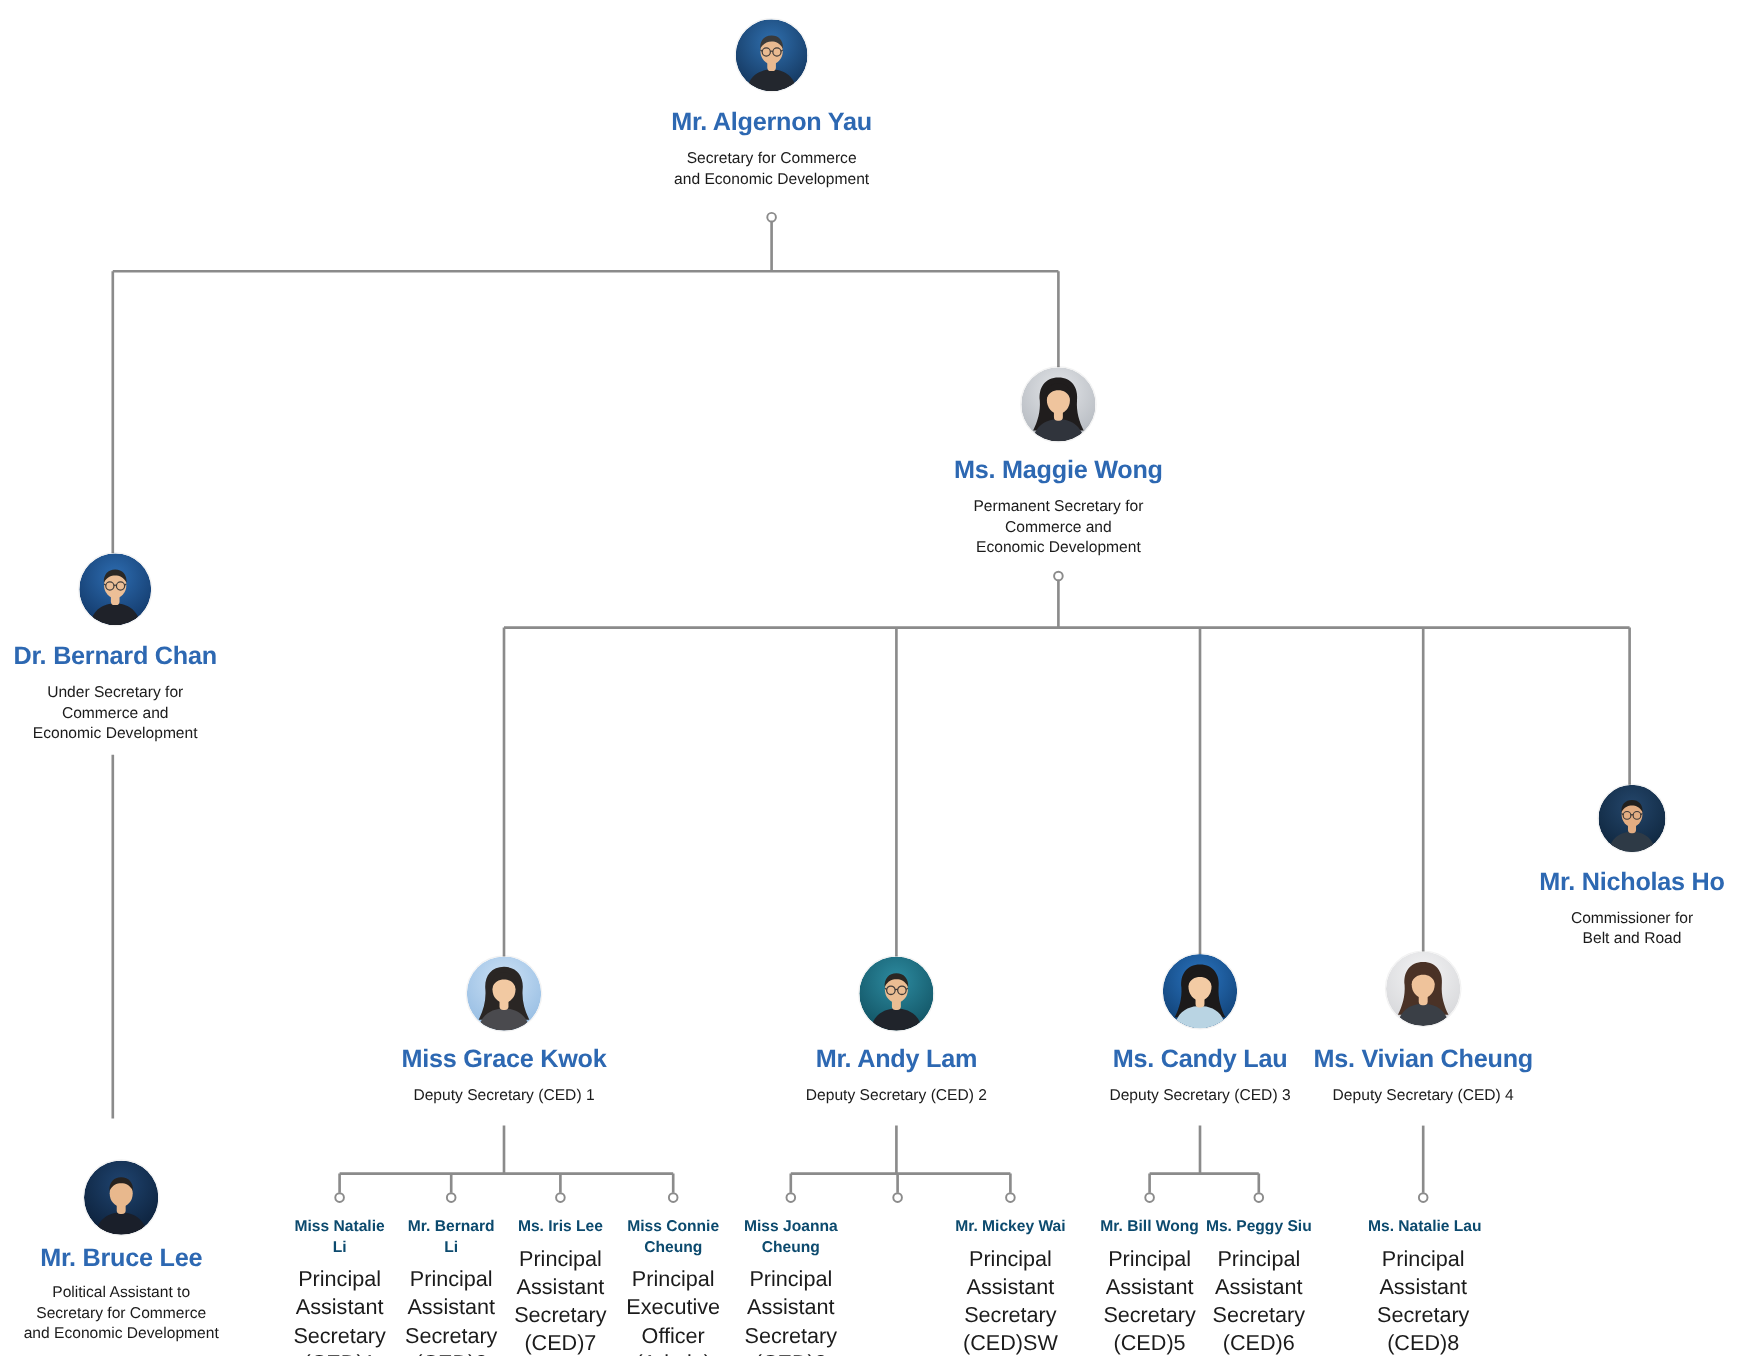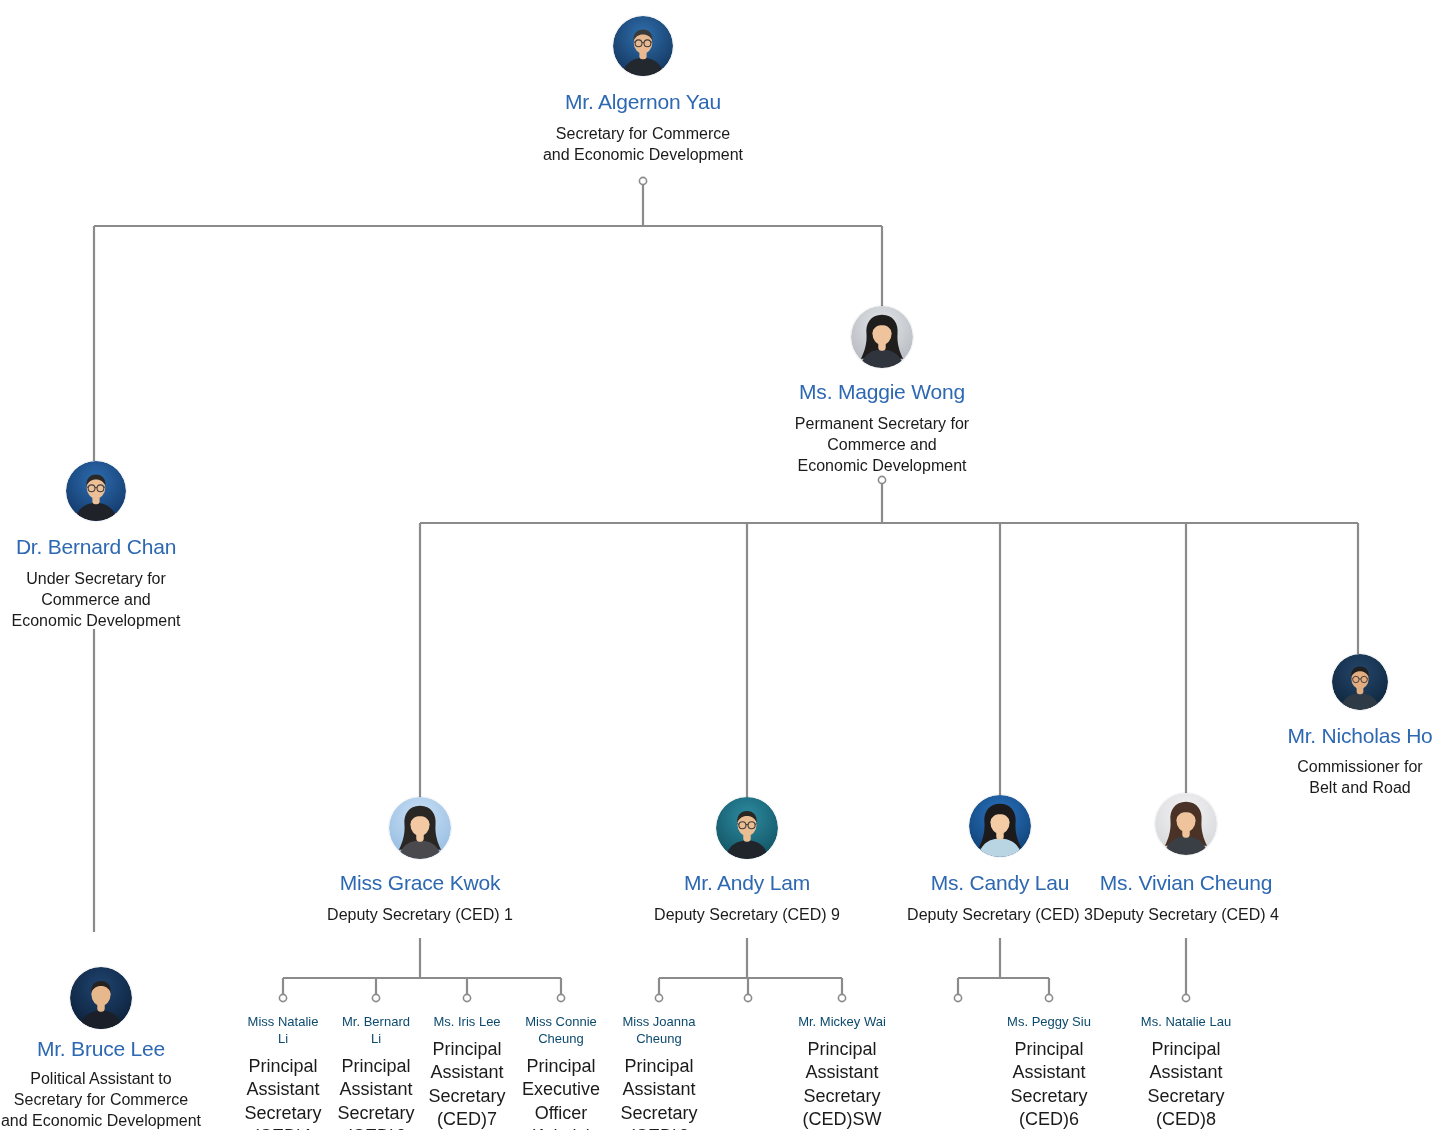--- a/index.html
+++ b/index.html
@@ -22,25 +22,25 @@
   .avatar{
     display:inline-block;border-radius:50%;overflow:hidden;
     box-shadow:0 0 0 1px rgba(0,0,0,0.05);
     vertical-align:top;
   }
   .avatar svg{display:block;width:100%;height:100%;}
   .av60{width:60px;height:60px;}
   .av62{width:62px;height:62px;}
   .av56{width:56px;height:56px;}
   .name{
-    color:var(--blue);font-weight:normal;font-size:21px;line-height:1.18;
+    color:var(--blue);font-weight:bold;font-size:21px;line-height:1.18;
     white-space:pre;letter-spacing:-0.2px;
   }
   .title{
-    color:var(--dark);font-size:16px;line-height:1.32;margin-top:8px;
+    color:var(--dark);font-size:13px;line-height:1.32;margin-top:8px;
     white-space:pre-line;
   }
   .node.small .name{font-size:13px;line-height:1.3;color:#0c4a6e;letter-spacing:0;}
   .node.small .title{font-size:18px;line-height:1.3;margin-top:7px;white-space:normal;}
 </style>
 </head>
 <body>
 
 <div id="canvas">
 
@@ -236,21 +236,21 @@
             <g fill="none" stroke="#22252a" stroke-width="1.7" opacity="0.85">
               <circle cx="42.6" cy="45.5" r="5.7"></circle>
               <circle cx="57.4" cy="45.5" r="5.7"></circle>
               <path d="M48.2,44.8 Q50,43.8 51.8,44.8"></path>
               <path d="M36.9,44.5 L34.6,42.8"></path>
               <path d="M63.1,44.5 L65.4,42.8"></path>
             </g>
           </g>
         </svg></span>
     <div class="name" style="margin-top:12px;">Mr. Andy Lam</div>
-    <div class="title">Deputy Secretary (CED) 9</div>
+    <div class="title">Deputy Secretary (CED) 2</div>
   </div>
 
   <div class="node big" style="left:905px;top:795px;width:190px;">
     <span class="avatar av62"><svg viewBox="0 0 100 100" xmlns="http://www.w3.org/2000/svg">
           <defs>
             <radialGradient id="avg6" cx="50%" cy="32%" r="80%">
               <stop offset="0" stop-color="#2a74c0"></stop>
               <stop offset="1" stop-color="#0d3a6b"></stop>
             </radialGradient>
             <clipPath id="avg6c">
@@ -353,20 +353,24 @@
 Cheung</div>
     <div class="title">Principal Assistant Secretary (CED)3</div>
   </div>
 
 
   <div class="node small" style="left:796px;top:1014px;width:92px;">
     <div class="name">Mr. Mickey Wai</div>
     <div class="title">Principal Assistant Secretary (CED)SW</div>
   </div>
 
+  <div class="node small" style="left:912px;top:1014px;width:92px;">
+    <div class="name">Mr. Bill Wong</div>
+    <div class="title">Principal Assistant Secretary (CED)5</div>
+  </div>
 
   <div class="node small" style="left:1003px;top:1014px;width:92px;">
     <div class="name">Ms. Peggy Siu</div>
     <div class="title">Principal Assistant Secretary (CED)6</div>
   </div>
 
   <div class="node small" style="left:1140px;top:1014px;width:92px;">
     <div class="name">Ms. Natalie Lau</div>
     <div class="title">Principal Assistant Secretary (CED)8</div>
   </div>

